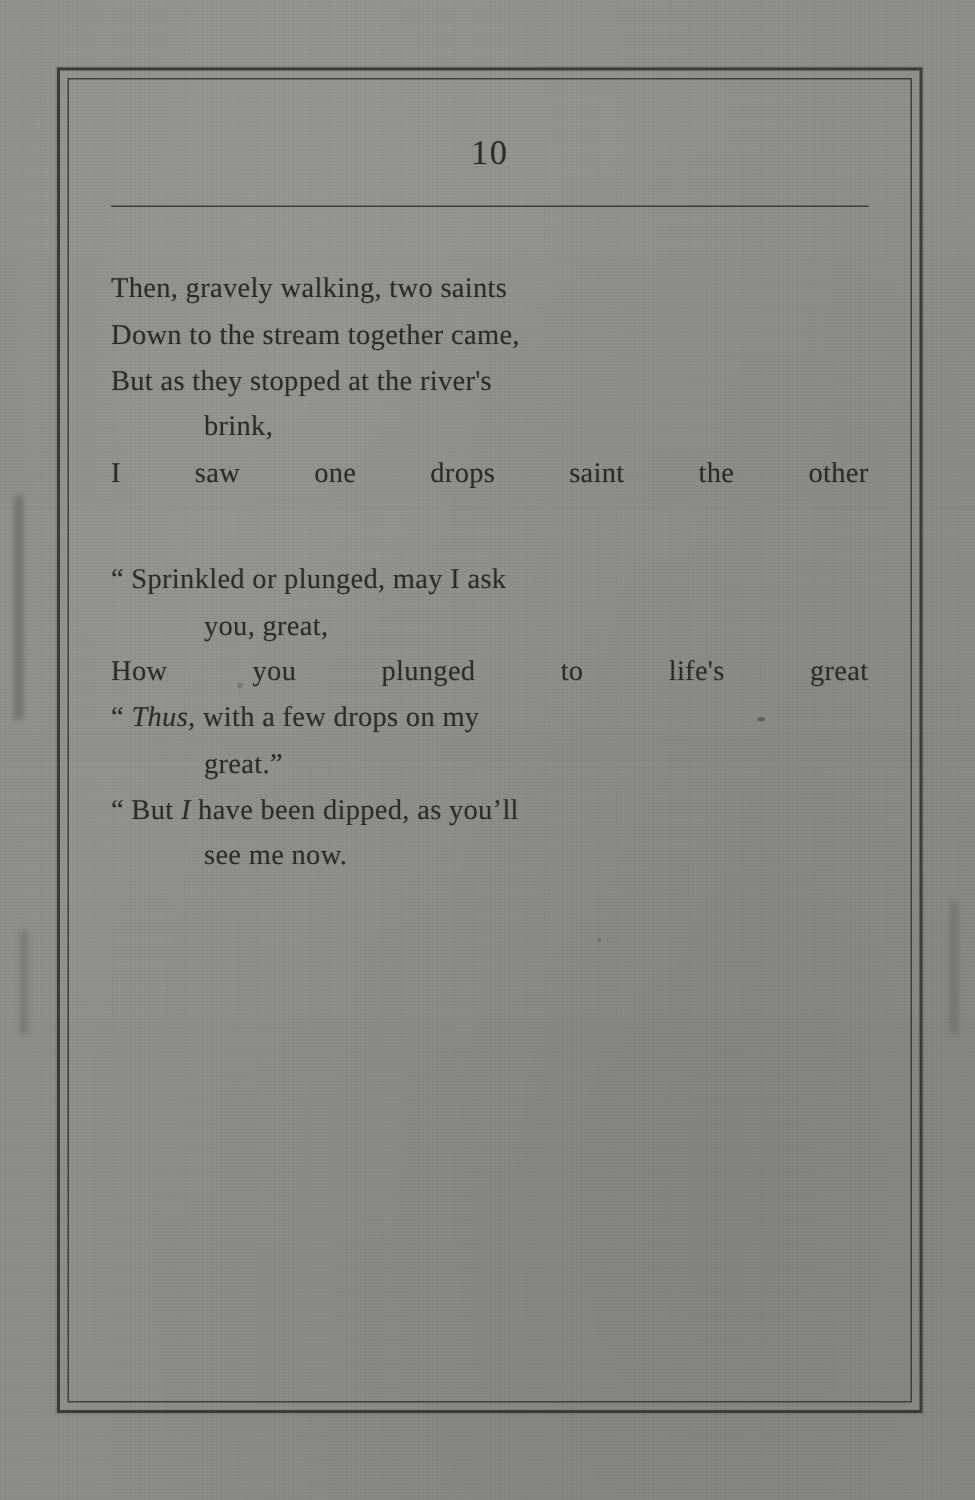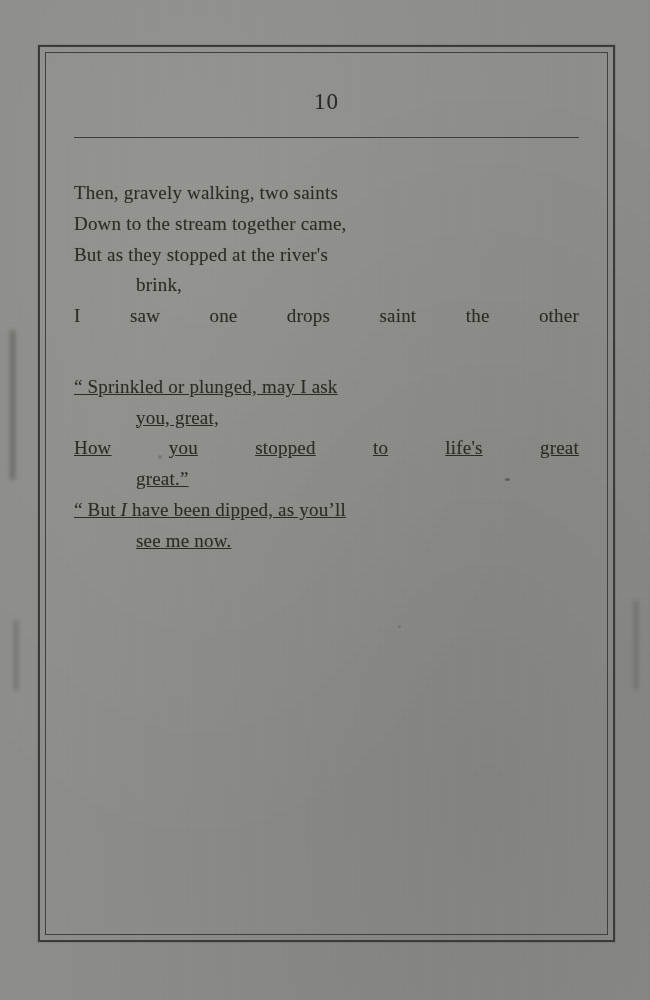--- a/index.html
+++ b/index.html
@@ -110,21 +110,20 @@
 
   .stanza {
     margin-top: 40px;
     color: #24241f;
     font-size: 19px;
     line-height: 1.62;
     font-family: "Liberation Serif", serif;
     letter-spacing: 0.2px;
   }
   .stanza.second {
-    text-decoration: underline;
   }
   .line {
     white-space: nowrap;
   }
   .line.justified {
     display: flex;
     justify-content: space-between;
     white-space: normal;
   }
   .line.justified > span { display: inline-block; }
@@ -186,25 +185,26 @@
           <span>other</span>
         </div>
       </div>
 
       <div class="stanza second">
         <div class="line">“ Sprinkled or plunged, may I ask</div>
         <div class="line indent">you, great,</div>
         <div class="line justified">
           <span>How</span>
           <span>you</span>
-          <span>stopped</span>
+          <span>plunged</span>
           <span>to</span>
           <span>life's</span>
           <span>great</span>
         </div>
+        <div class="line"><span>“ </span><span class="ital">Thus</span><span>, with a few drops on my</span></div>
         <div class="line indent">great.”</div>
         <div class="line"><span>“ But </span><span class="ital">I</span><span> have been dipped, as you’ll</span></div>
         <div class="line indent">see me now.</div>
       </div>
 
     </div>
   </div>
 
   <div id="grain"></div>
 </div>

